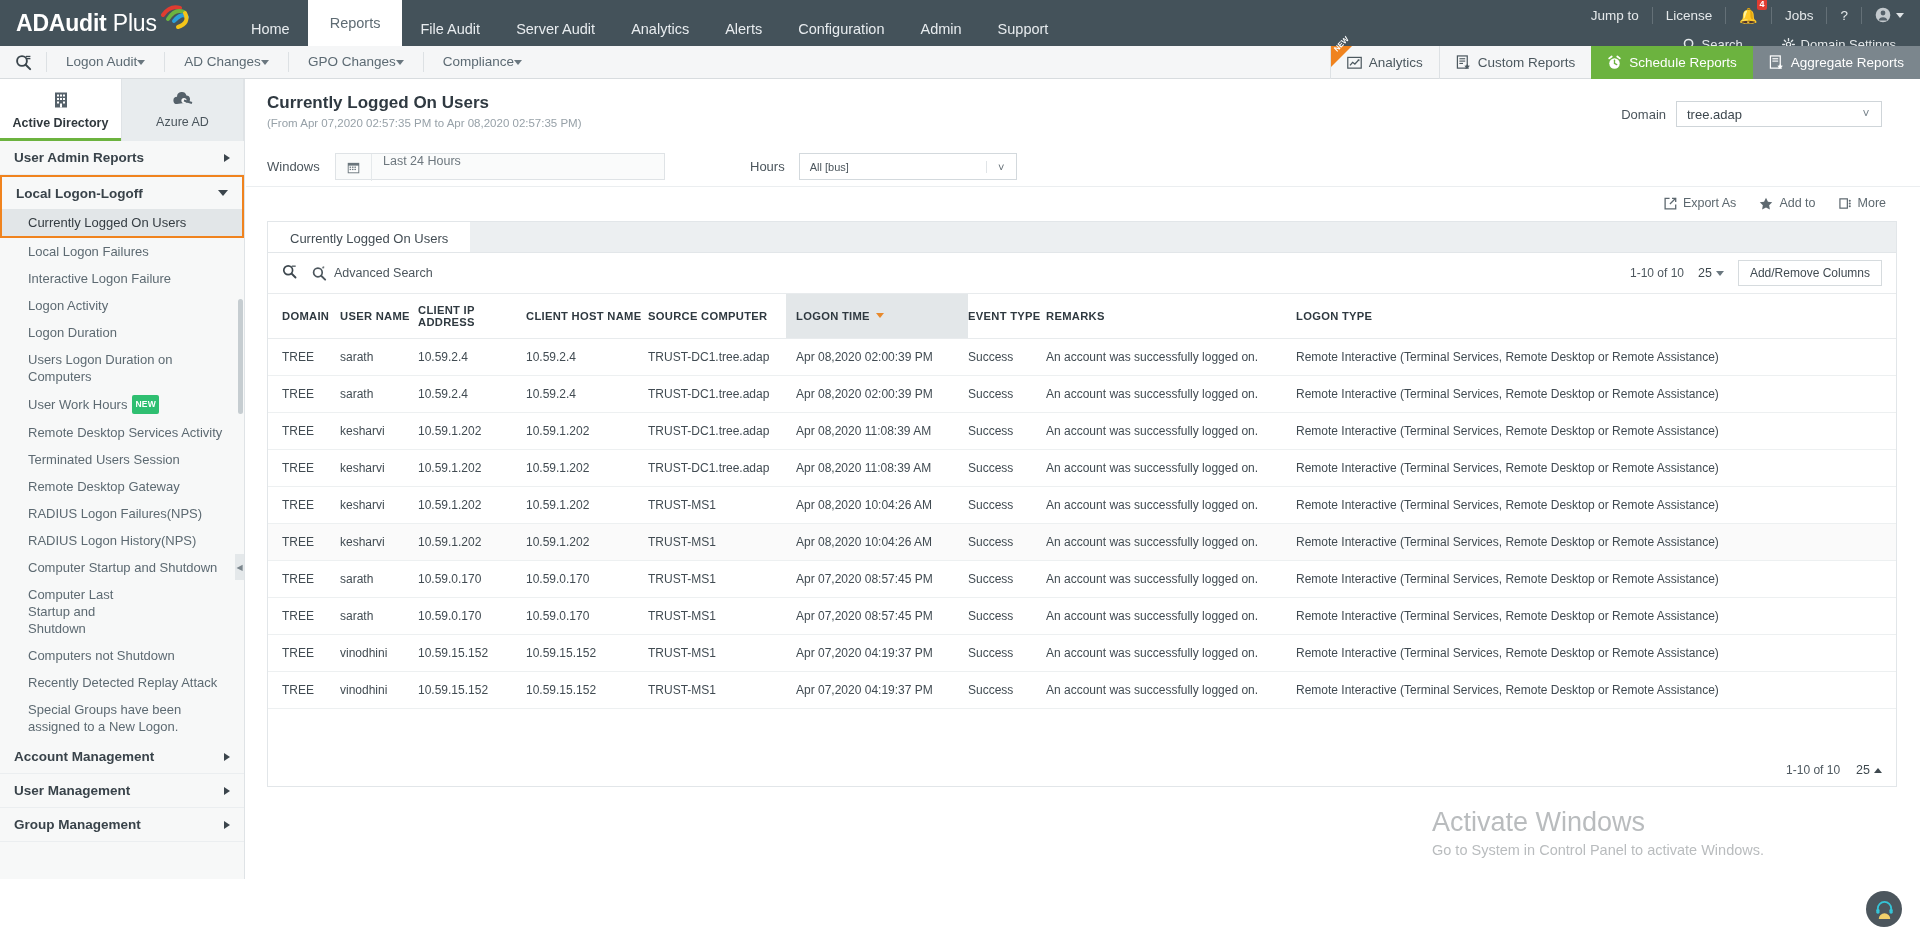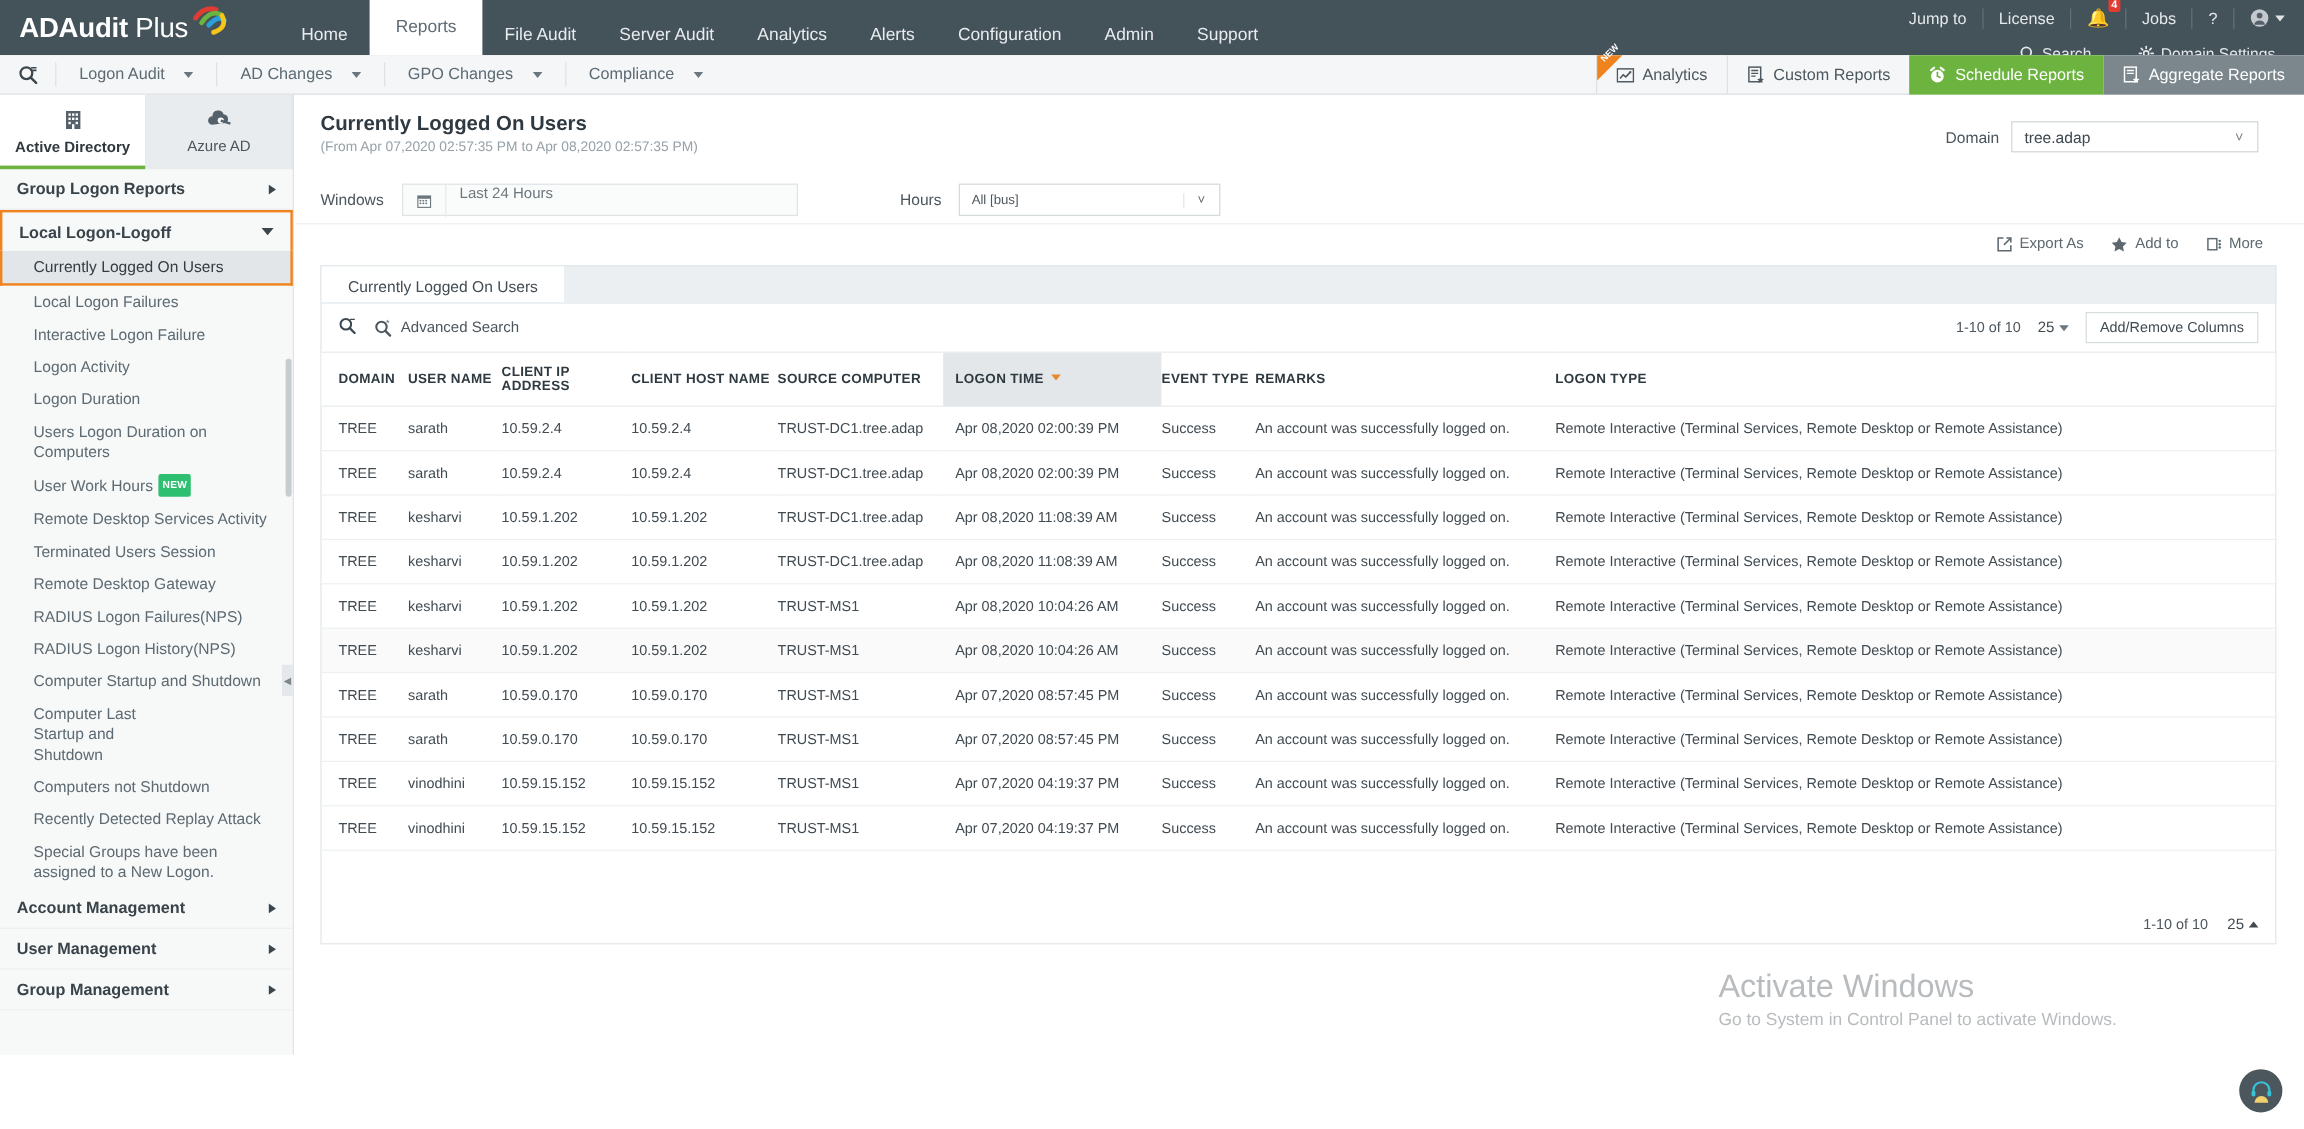--- a/index.html
+++ b/index.html
@@ -52,21 +52,21 @@
   }
 
   
   .secondnav {
     position:absolute; left:0; top:46px; width:1920px; height:33px;
     background:#f5f6f7; border-bottom:1px solid #d8dcdf; display:flex; align-items:center;
   }
   .sn-search { width:46px; display:flex; align-items:center; justify-content:center; color:#3b464d; }
   .sn-item {
     font-size:13.5px; color:#5c6a73; padding:0 19px; height:20px; line-height:20px;
-    border-left:1px solid #dde1e4; display:flex; align-items:center; gap:16px;
+    border-left:1px solid #dde1e4; display:flex; align-items:center; gap:0;
   }
   .caret-d { width:0;height:0;border-left:4px solid transparent;border-right:4px solid transparent;border-top:5px solid #6a777f; }
 
   .sn-right { position:absolute; right:0; top:0; height:33px; display:flex; align-items:stretch; }
   .sn-rbtn {
     display:flex; align-items:center; gap:7px; padding:0 16px; font-size:13.5px;
     color:#4c585f; border-left:1px solid #dde1e4; position:relative;
   }
   .sn-rbtn.green { background:#6cb33f; color:#ffffff; border-left:none; }
   .sn-rbtn.grey { background:#7b868d; color:#ffffff; border-left:none; }
@@ -411,21 +411,21 @@
           <circle cx="13" cy="9.5" r="2.6" fill="#f7f8f8"></circle>
           <line x1="13" y1="9.5" x2="21" y2="12" stroke="#55616a" stroke-width="2"></line>
         </svg>
       </span>
       <span>Azure AD</span>
     </div>
   </div>
 
   <div class="nav-list">
     <div class="nav-group">
-      <span>Group Logon Reports</span>
+      <span>User Admin Reports</span>
       <span class="arrow-r"></span>
     </div>
 
     <div class="nav-group open highlight">
       <span>Local Logon-Logoff</span>
       <span class="arrow-d"></span>
     </div>
 
     <div class="nav-sub selected">Currently Logged On Users</div>
     <div class="nav-sub">Local Logon Failures</div>

